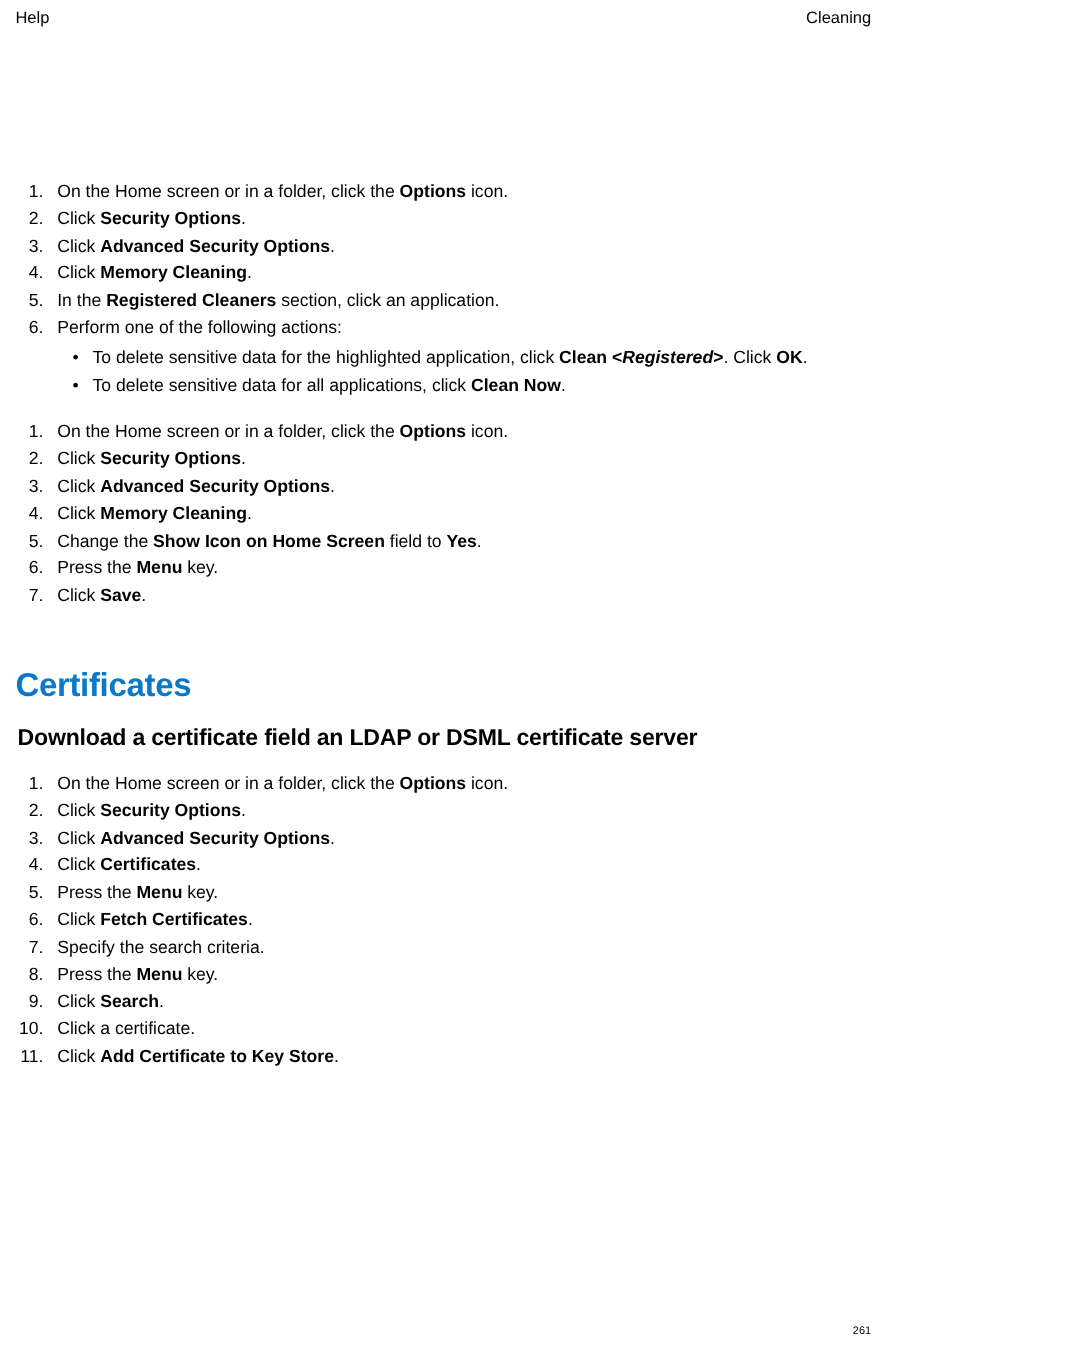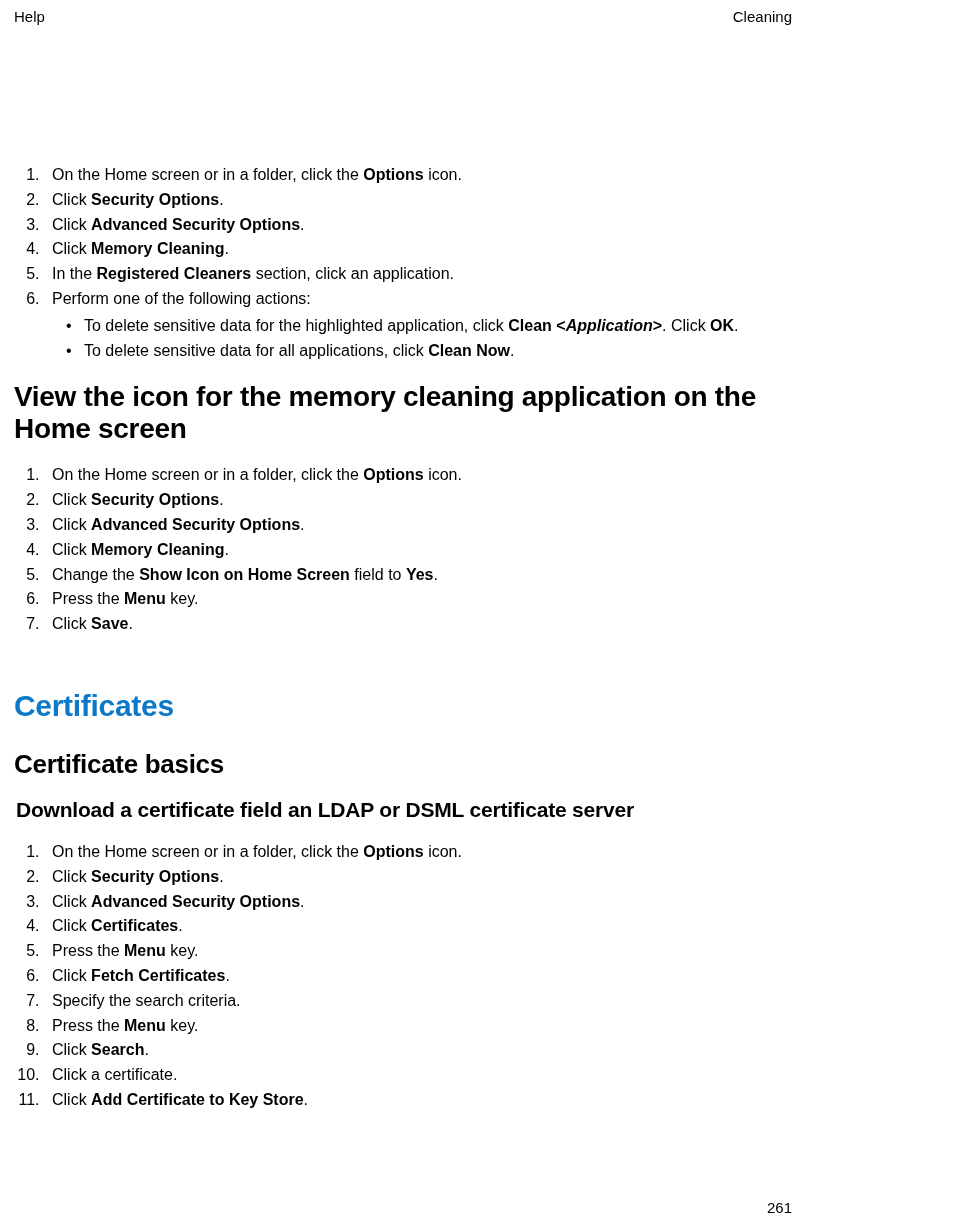--- a/index.html
+++ b/index.html
@@ -81,21 +81,21 @@
     position: absolute;
     left: 0;
     top: 0;
   }
   .b { font-weight: 700; }
   .bi { font-weight: 700; font-style: italic; }
   .footer {
     position: absolute;
     right: 14px;
     bottom: 12px;
-    font-size: 15px;
+    font-size: 10px;
   }
 </style>
 </head>
 <body>
 
 <div class="page">
 
   <div class="hdr">
     <span>Help</span>
     <span>Cleaning</span>
@@ -106,42 +106,40 @@
     <ol class="steps">
       <li><span>On the Home screen or in a folder, click the </span><span class="b">Options</span><span> icon.</span></li>
       <li><span>Click </span><span class="b">Security Options</span><span>.</span></li>
       <li><span>Click </span><span class="b">Advanced Security Options</span><span>.</span></li>
       <li><span>Click </span><span class="b">Memory Cleaning</span><span>.</span></li>
       <li><span>In the </span><span class="b">Registered Cleaners</span><span> section, click an application.</span></li>
       <li>
         <span>Perform one of the following actions:</span>
         <ul class="sub">
           <li>
-            <span>To delete sensitive data for the highlighted application, click </span><span class="b">Clean &lt;</span><span class="bi">Application</span><span class="b">&gt;</span><span>. Click </span><span class="b">OK</span><span>.</span>
+            <span>To delete sensitive data for the highlighted application, click </span><span class="b">Clean &lt;</span><span class="bi">Registered</span><span class="b">&gt;</span><span>. Click </span><span class="b">OK</span><span>.</span>
           </li>
           <li>
             <span>To delete sensitive data for all applications, click </span><span class="b">Clean Now</span><span>.</span>
           </li>
         </ul>
       </li>
     </ol>
 
-    <h1 class="topic">View the icon for the memory cleaning application on the Home screen</h1>
     <ol class="steps">
       <li><span>On the Home screen or in a folder, click the </span><span class="b">Options</span><span> icon.</span></li>
       <li><span>Click </span><span class="b">Security Options</span><span>.</span></li>
       <li><span>Click </span><span class="b">Advanced Security Options</span><span>.</span></li>
       <li><span>Click </span><span class="b">Memory Cleaning</span><span>.</span></li>
       <li><span>Change the </span><span class="b">Show Icon on Home Screen</span><span> field to </span><span class="b">Yes</span><span>.</span></li>
       <li><span>Press the </span><span class="b">Menu</span><span> key.</span></li>
       <li><span>Click </span><span class="b">Save</span><span>.</span></li>
     </ol>
 
     <h1 class="section">Certificates</h1>
-    <h2 class="subsection">Certificate basics</h2>
 
     <h3 class="task">Download a certificate field an LDAP or DSML certificate server</h3>
     <ol class="steps">
       <li><span>On the Home screen or in a folder, click the </span><span class="b">Options</span><span> icon.</span></li>
       <li><span>Click </span><span class="b">Security Options</span><span>.</span></li>
       <li><span>Click </span><span class="b">Advanced Security Options</span><span>.</span></li>
       <li><span>Click </span><span class="b">Certificates</span><span>.</span></li>
       <li><span>Press the </span><span class="b">Menu</span><span> key.</span></li>
       <li><span>Click </span><span class="b">Fetch Certificates</span><span>.</span></li>
       <li><span>Specify the search criteria.</span></li>

